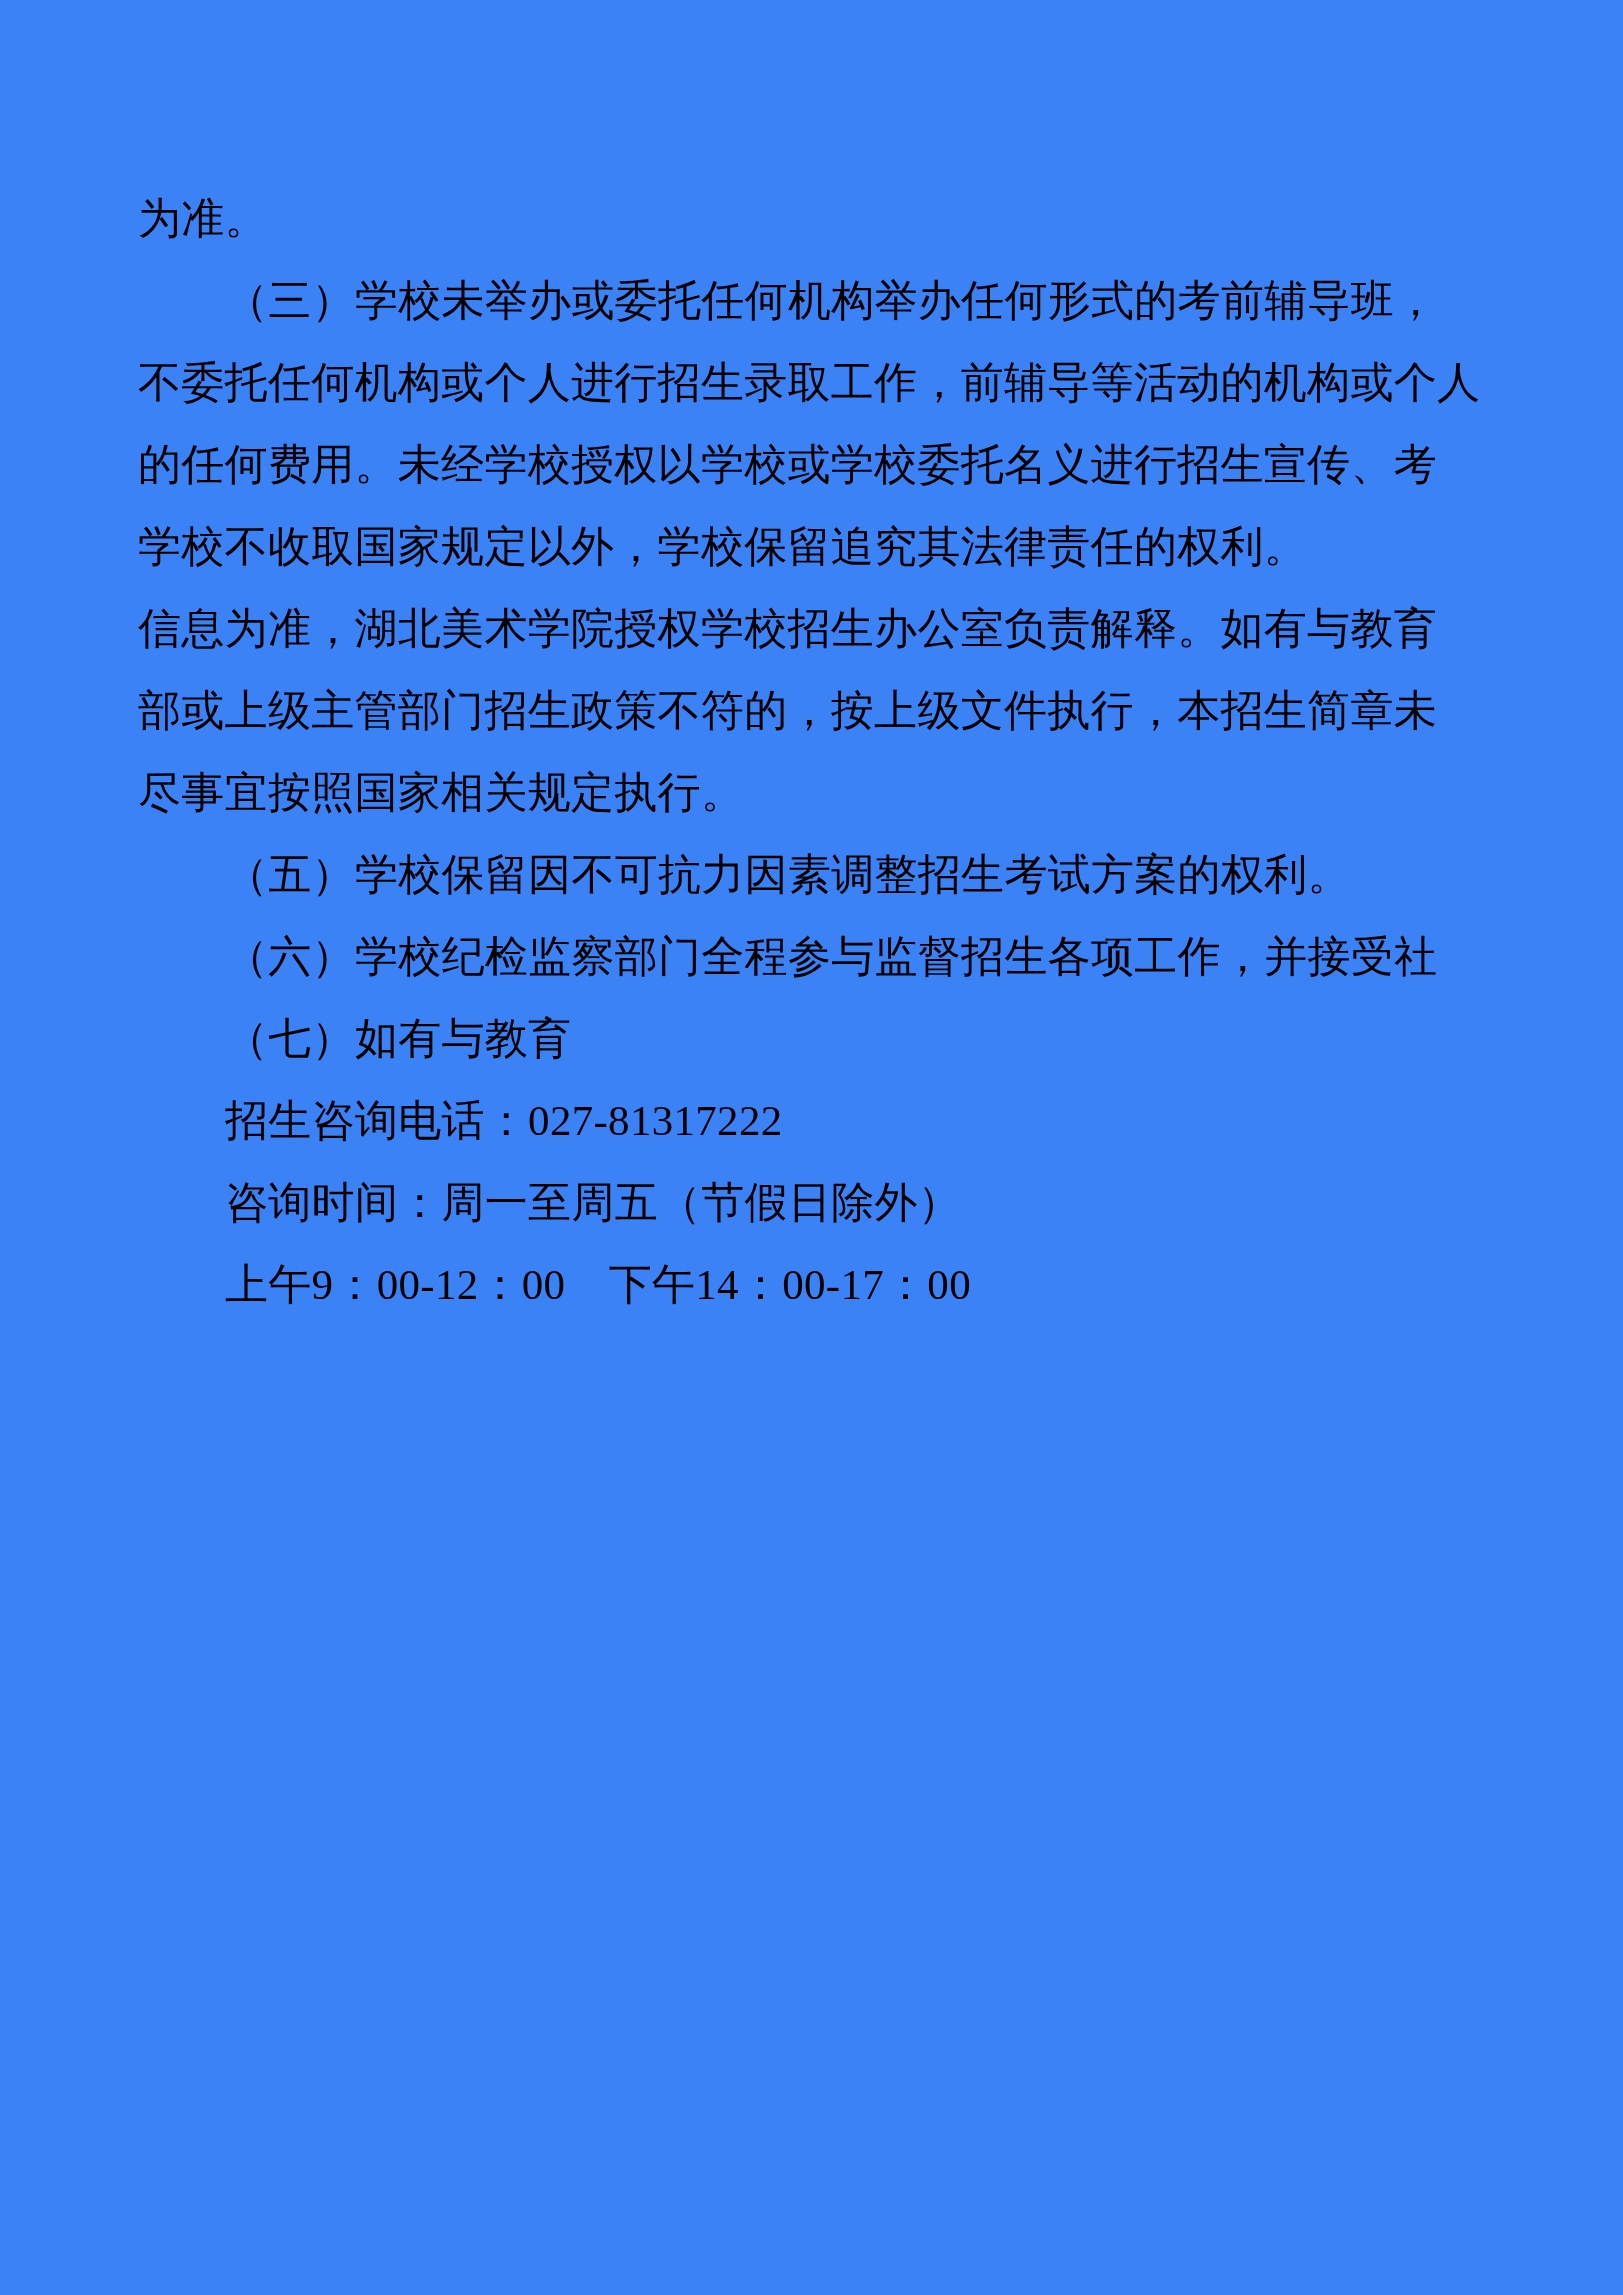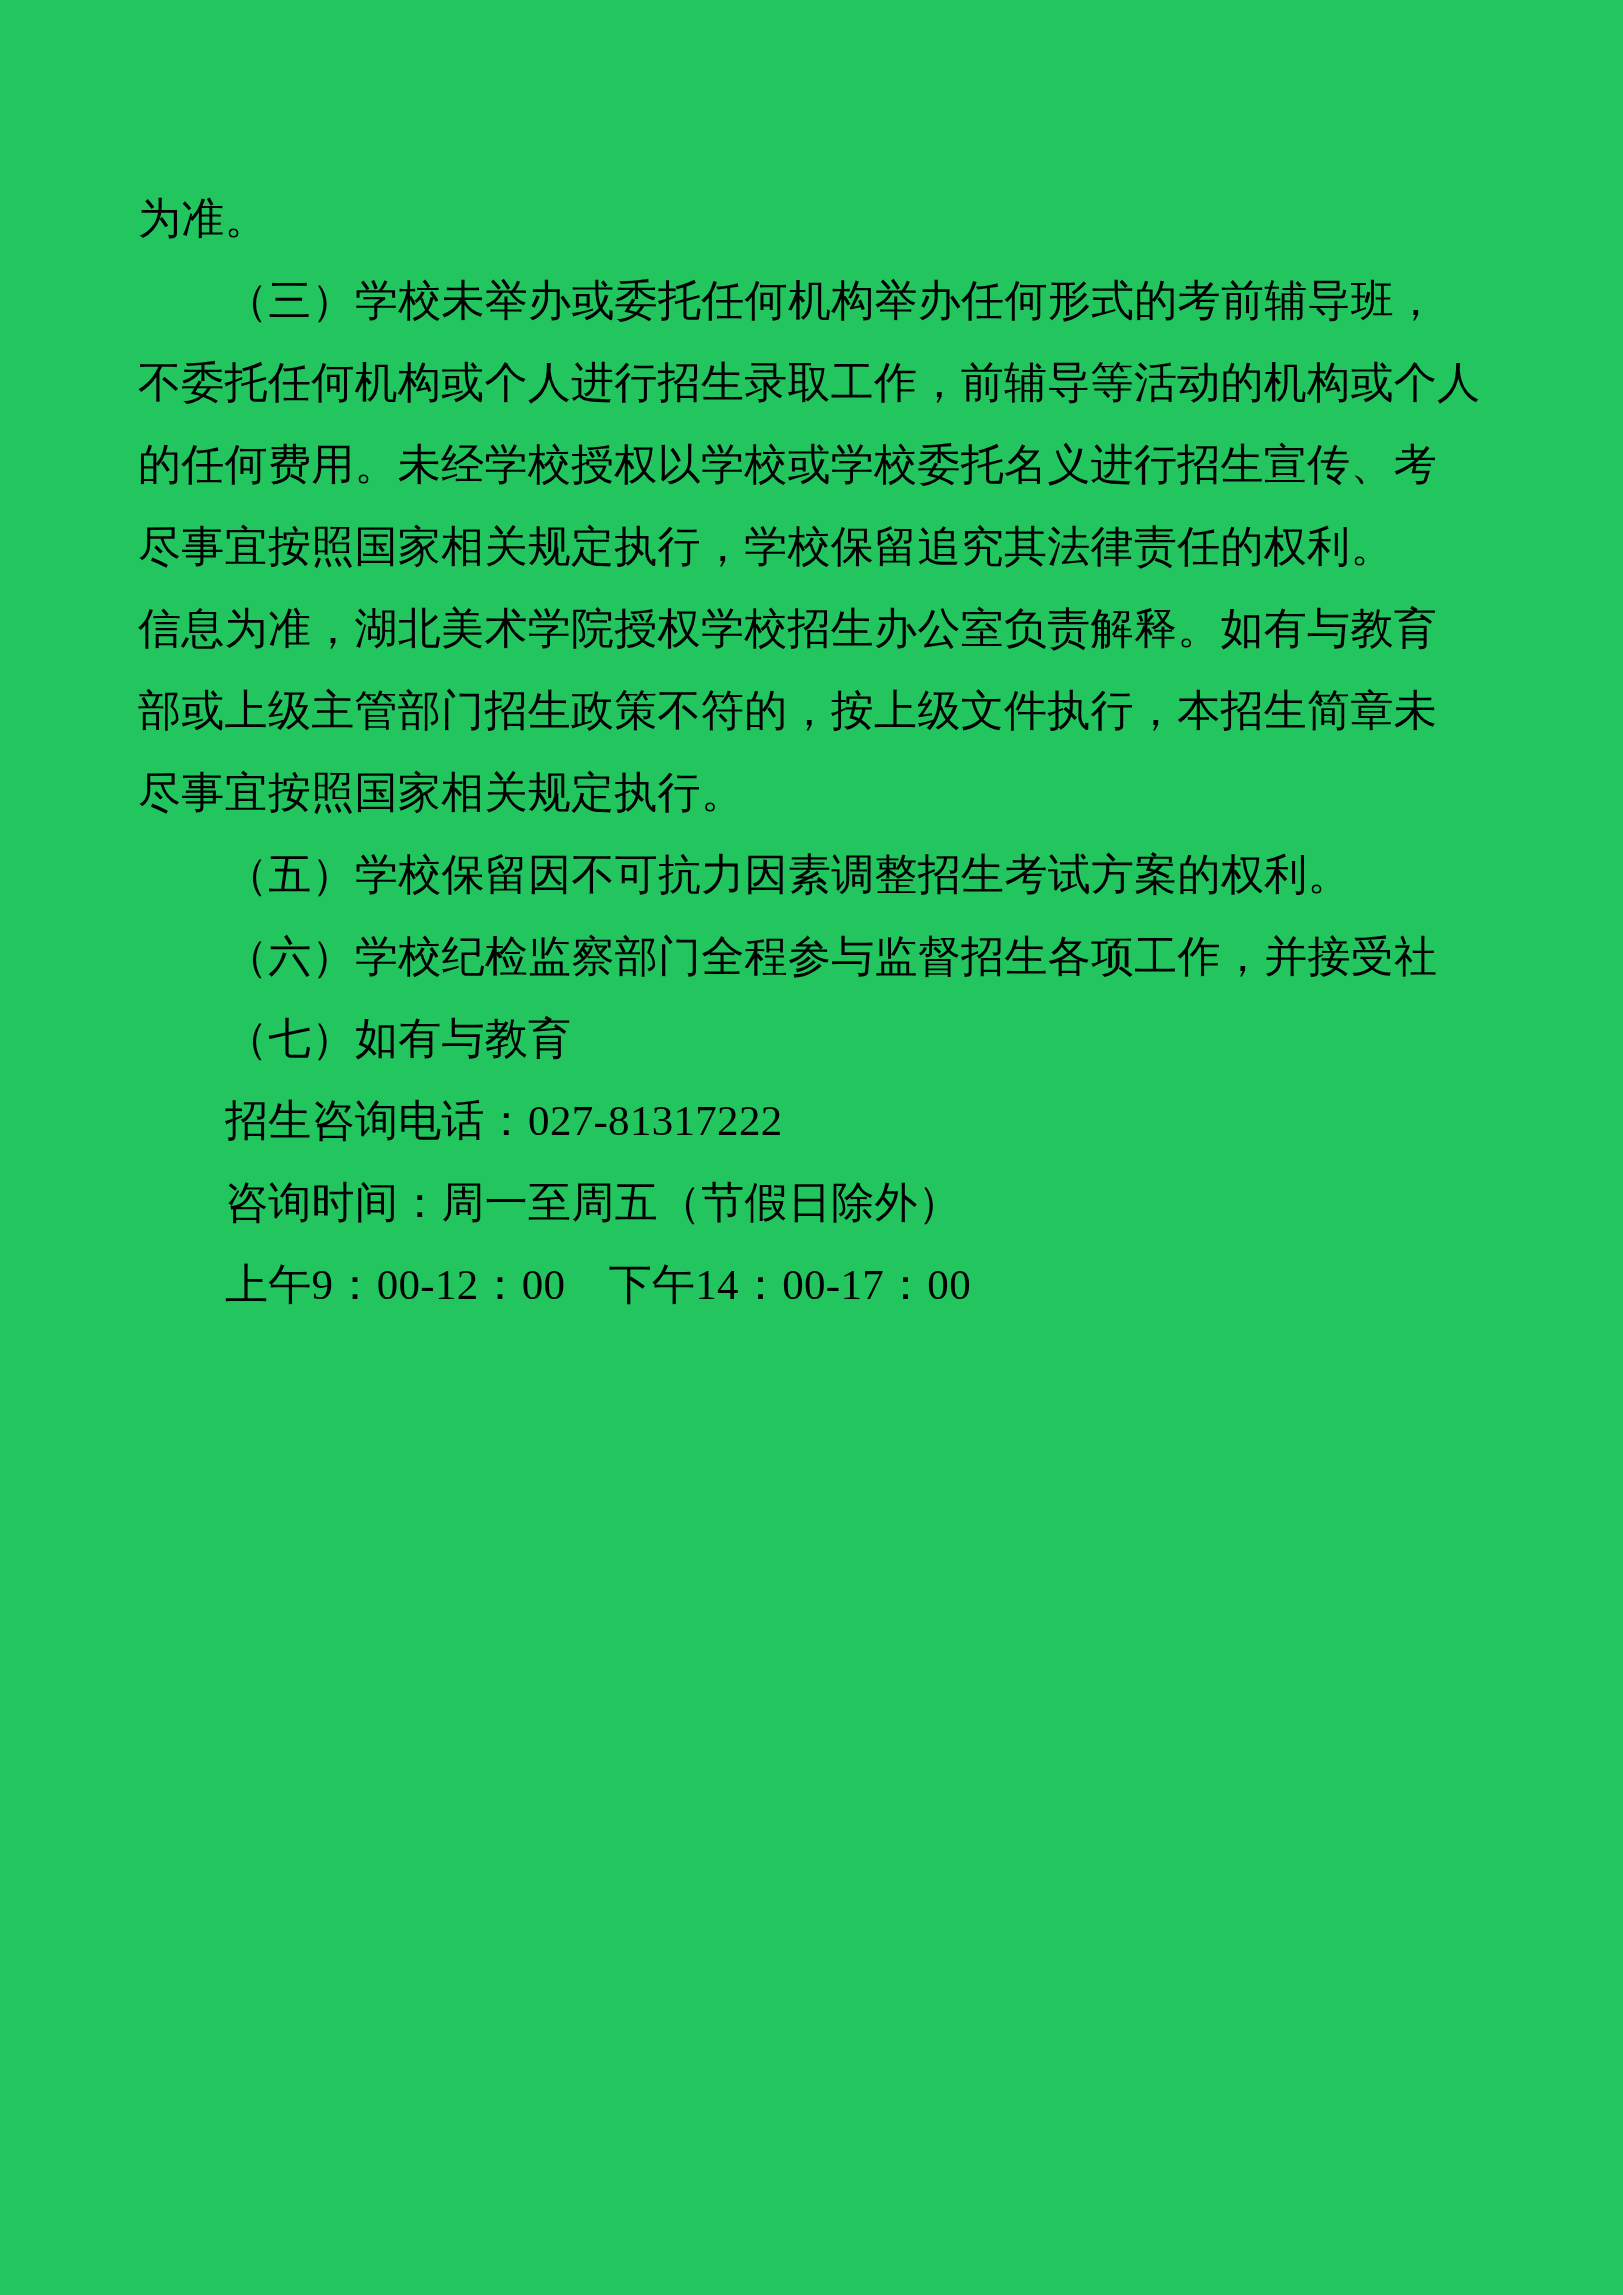--- a/index.html
+++ b/index.html
@@ -4,21 +4,21 @@
 <style>
   html, body {
     margin: 0;
     padding: 0;
     background: #ffffff;
   }
   .page {
     position: relative;
     width: 1623px;
     height: 2295px;
-    background: #22c55e;
+    background: #3b82f6;
     box-sizing: border-box;
     padding: 178px 123px 4px 138px;
     overflow: hidden;
   }
   .text-block {
     font-family: "Liberation Serif", "DejaVu Serif", serif;
     font-size: 43px;
     line-height: 82px;
     color: #000000;
     letter-spacing: 0.3px;
@@ -33,21 +33,21 @@
 </style>
 </head>
 <body>
 
 <div class="page">
   <div class="text-block">
       <div class="line">为准。</div>
       <div class="line indent">（三）学校未举办或委托任何机构举办任何形式的考前辅导班，</div>
       <div class="line">不委托任何机构或个人进行招生录取工作，前辅导等活动的机构或个人</div>
       <div class="line">的任何费用。未经学校授权以学校或学校委托名义进行招生宣传、考</div>
-      <div class="line">尽事宜按照国家相关规定执行，学校保留追究其法律责任的权利。</div>
+      <div class="line">学校不收取国家规定以外，学校保留追究其法律责任的权利。</div>
       <div class="line">信息为准，湖北美术学院授权学校招生办公室负责解释。如有与教育</div>
       <div class="line">部或上级主管部门招生政策不符的，按上级文件执行，本招生简章未</div>
       <div class="line">尽事宜按照国家相关规定执行。</div>
       <div class="line indent">（五）学校保留因不可抗力因素调整招生考试方案的权利。</div>
       <div class="line indent">（六）学校纪检监察部门全程参与监督招生各项工作，并接受社</div>
       <div class="line indent">（七）如有与教育</div>
       <div class="line indent">招生咨询电话：027-81317222</div>
       <div class="line indent">咨询时间：周一至周五（节假日除外）</div>
       <div class="line indent">上午9：00-12：00　下午14：00-17：00</div>
     </div>

